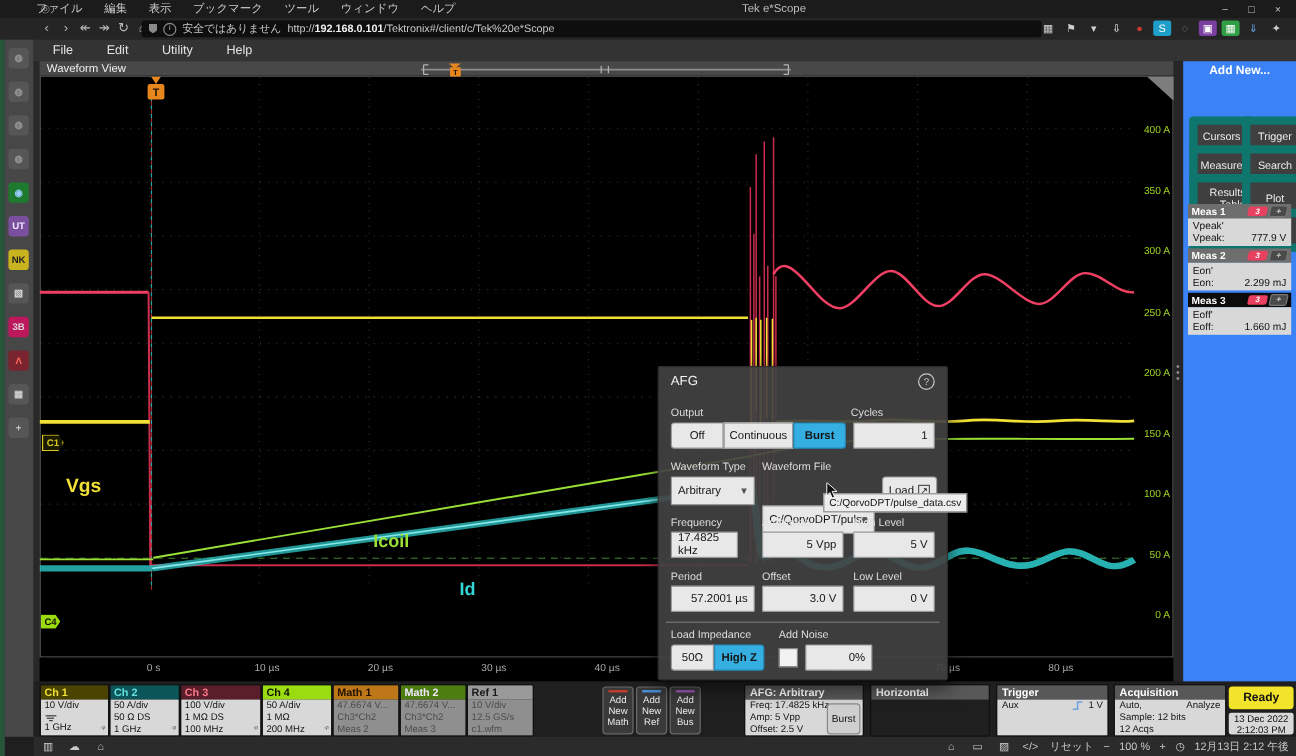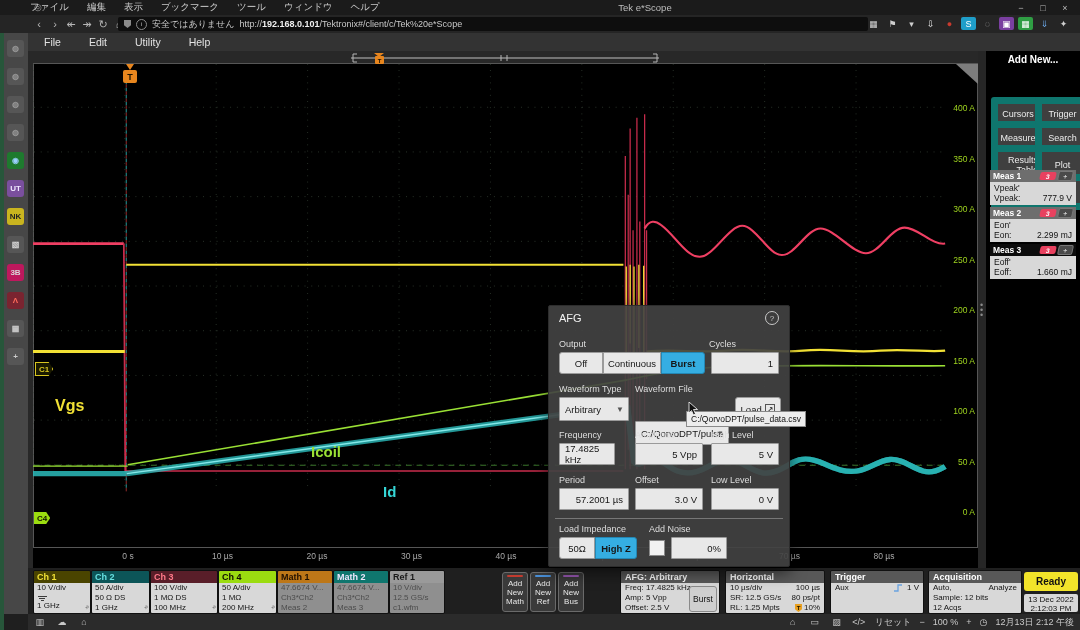--- a/index.html
+++ b/index.html
@@ -33,21 +33,21 @@
   .trlabel{position:absolute;font-weight:bold;z-index:5;}
   .ctag{position:absolute;font-size:8px;font-weight:bold;height:12px;display:flex;align-items:center;
         padding:0 3px;clip-path:polygon(0 0,75% 0,100% 50%,75% 100%,0 100%);z-index:6;}
   .tflag{position:absolute;left:123px;top:70px;width:14px;height:13px;background:#e8861e;color:#1d1200;
          font-size:9px;font-weight:bold;display:flex;align-items:center;justify-content:center;border-radius:2px;z-index:6;}
   .ttri{position:absolute;left:126px;top:64px;width:0;height:0;border-left:4px solid transparent;
         border-right:4px solid transparent;border-top:6px solid #e8861e;z-index:6;}
   .corner-tri{position:absolute;left:956px;top:64px;width:0;height:0;border-left:22px solid transparent;
               border-top:20px solid #7d7d7d;z-index:4;}
   
-  .rpanel{left:986px;top:51px;width:94px;height:517px;background:#000000;}
+  .rpanel{left:986px;top:51px;width:94px;height:517px;background:#3b82f6;}
   .rp-h{position:absolute;left:0;top:3px;width:94px;text-align:center;color:#fff;font-weight:bold;font-size:10px;}
   .pbtn{position:absolute;background:#3f3f3f;border:7px solid #0f766e;border-radius:3px;color:#ececec;
         font-size:9px;display:flex;align-items:center;justify-content:center;text-align:right;line-height:10px;margin-top:30px;}
   .divider{left:978px;top:51px;width:8px;height:517px;background:#262626;}
   .dots{position:absolute;left:2px;top:252px;color:#8a8a8a;font-size:9px;line-height:5px;}
   .mcard{position:absolute;left:4px;width:86px;}
   .mhead{height:12px;display:flex;align-items:center;padding:0 3px;font-size:8.5px;font-weight:bold;color:#fff;}
   .mbody{background:#d8d8d8;color:#111;font-size:8.5px;padding:1px 4px 2px 4px;}
   .mrow{display:flex;justify-content:space-between;line-height:10px;}
   .pill-red{margin-left:auto;background:#e8415f;color:#fff;font-size:6.5px;width:16px;height:8px;border-radius:2px;
@@ -172,20 +172,23 @@
     </div>
 
   <div class="abs appmenu">
     <span>File</span>
     <span>Edit</span>
     <span>Utility</span>
     <span>Help</span>
   </div>
 
   <div class="abs appbg"></div>
+  <div class="abs wvtab">
+      <span>Waveform View</span>
+    </div>
   <div class="abs plot"></div>
   <div class="abs xstrip"></div>
 
   <svg class="abs" style="left:345px;top:52px;z-index:7;" width="320" height="12" viewBox="0 0 320 12">
     <line x1="6" y1="6" x2="314" y2="6" stroke="#8d8d8d" stroke-width="1.5"></line>
     <path d="M8,2 v8 M8,2 h4 M8,10 h4" stroke="#b5b5b5" fill="none"></path>
     <path d="M312,2 v8 M312,2 h-4 M312,10 h-4" stroke="#b5b5b5" fill="none"></path>
     <line x1="156" y1="3" x2="156" y2="9" stroke="#b5b5b5"></line>
       <line x1="162" y1="3" x2="162" y2="9" stroke="#b5b5b5"></line>
     <polygon points="29,1 39,1 34,5" fill="#e8861e"></polygon>
@@ -451,21 +454,21 @@
     </div>
     <div class="chbadge" style="left:249px;width:54px;">
       <div class="chhead" style="background:#bd7718;color:#201000;">Math 1</div>
       <div class="chbody dim">
           <div>47.6674 V...</div>
           <div>Ch3*Ch2</div>
         <div>Meas 2</div>
         </div>
     </div>
     <div class="chbadge" style="left:305px;width:54px;">
-      <div class="chhead" style="background:#0f766e;color:#f0e8ff;">Math 2</div>
+      <div class="chhead" style="background:#4d7c0f;color:#f0e8ff;">Math 2</div>
       <div class="chbody dim">
           <div>47.6674 V...</div>
           <div>Ch3*Ch2</div>
         <div>Meas 3</div>
         </div>
     </div>
     <div class="chbadge" style="left:361px;width:54px;">
       <div class="chhead" style="background:#9a9a9a;color:#1a1a1a;">Ref 1</div>
       <div class="chbody dim">
           <div>10 V/div</div>
@@ -500,37 +503,20 @@
       <div class="bb-h">AFG: Arbitrary</div>
       <div class="bb-b">
           <div>Freq: 17.4825 kHz</div>
           <div>Amp: 5 Vpp</div>
         <div>Offset: 2.5 V</div>
         <div class="burst">Burst</div>
         </div>
     </div>
     <div class="bigbadge" style="left:697px;width:98px;">
       <div class="bb-h">Horizontal</div>
-      <div class="bb-b">
-        <div class="bb-row">
-            <span>10 µs/div</span>
-            <span>100 µs</span>
-          </div>
-        <div class="bb-row">
-            <span>SR: 12.5 GS/s</span>
-            <span>80 ps/pt</span>
-          </div>
-        <div class="bb-row">
-            <span>RL: 1.25 Mpts</span>
-          <span class="flex">
-              <span class="shield">T</span>
-              <span>10%</span>
-            </span>
-          </div>
-      </div>
     </div>
     <div class="bigbadge" style="left:802px;width:92px;">
       <div class="bb-h">Trigger</div>
       <div class="bb-b">
           <div class="bb-row">
             <span>Aux</span>
         <span class="flex" style="gap:3px;">
               <svg width="12" height="10">
                 <path d="M2,8 h4 V2 h4" fill="none" stroke="#6aa3e0" stroke-width="1.3"></path>
               </svg>

